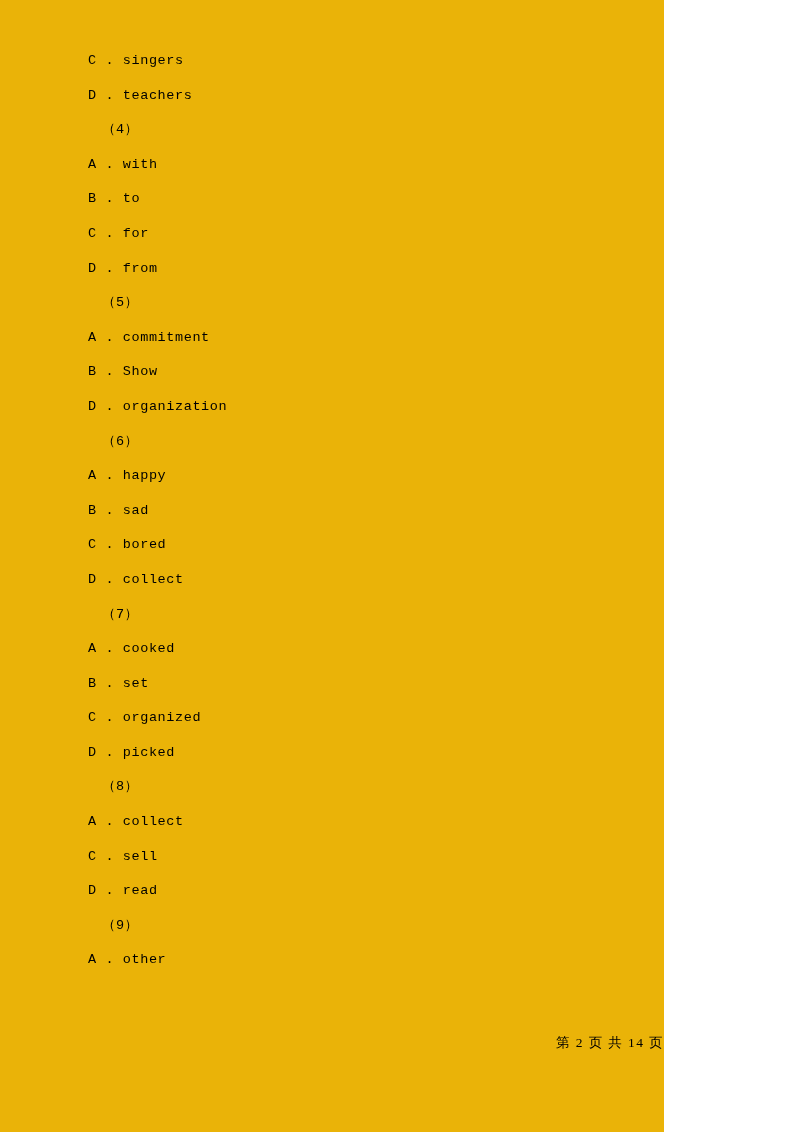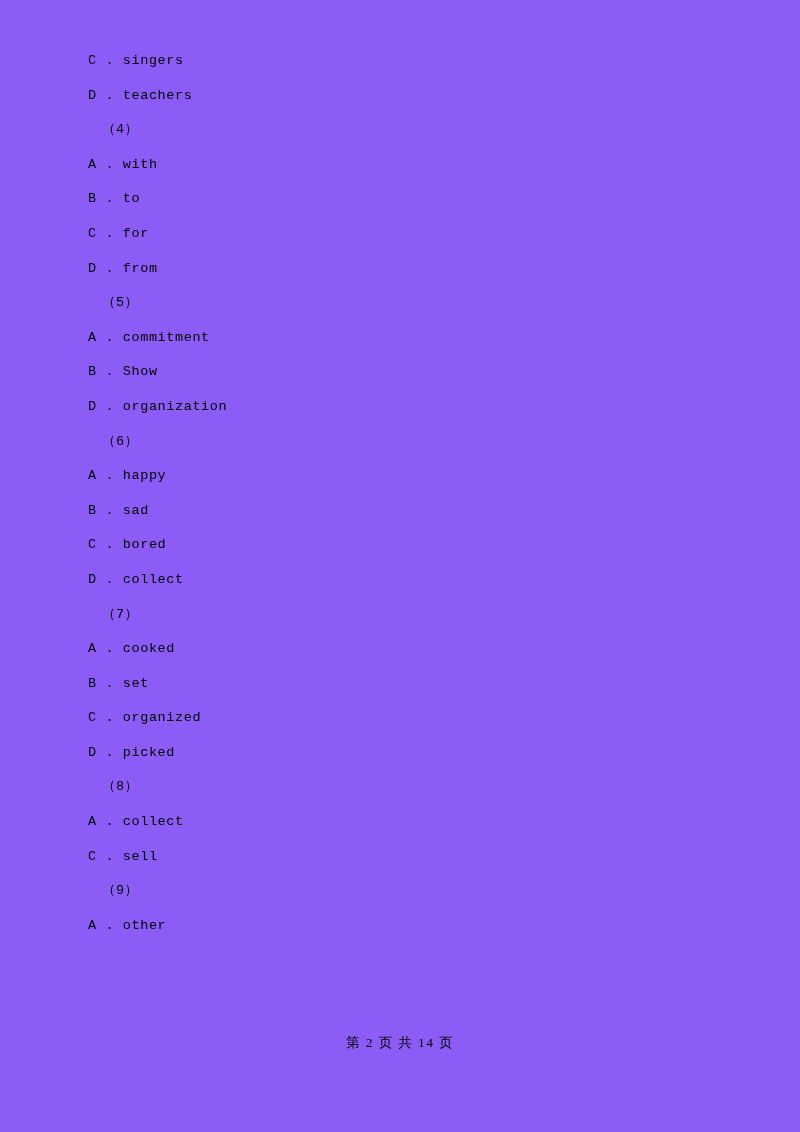--- a/index.html
+++ b/index.html
@@ -2,23 +2,23 @@
 <html><head>
 <meta charset="utf-8">
 <style>
   html, body {
     margin: 0;
     padding: 0;
     background: #ffffff;
   }
   .page {
     position: relative;
-    width: 800px;
+    width: 664px;
     height: 1132px;
-    background: #8b5cf6;
+    background: #eab308;
     font-family: "Liberation Mono", "DejaVu Sans Mono", monospace;
     overflow: hidden;
   }
   .content {
     position: absolute;
     left: 88px;
     top: 44px;
     width: 620px;
   }
   .line {
@@ -30,21 +30,21 @@
   }
   .line.group {
     padding-left: 14px;
     letter-spacing: 0.4px;
   }
   .footer {
     position: absolute;
     left: 0;
     right: 0;
     top: 1034px;
-    text-align: center;
+    text-align: right;
     font-size: 13.5px;
     color: #000000;
     font-family: "Liberation Serif", serif;
     letter-spacing: 1.4px;
     white-space: pre;
   }
 </style>
 </head>
 <body>
 
@@ -67,17 +67,18 @@
       <div class="line">C . bored</div>
       <div class="line">D . collect</div>
       <div class="line group">（7）</div>
       <div class="line">A . cooked</div>
       <div class="line">B . set</div>
       <div class="line">C . organized</div>
       <div class="line">D . picked</div>
       <div class="line group">（8）</div>
       <div class="line">A . collect</div>
       <div class="line">C . sell</div>
+      <div class="line">D . read</div>
       <div class="line group">（9）</div>
       <div class="line">A . other</div>
     </div>
   <div class="footer">第 2 页 共 14 页</div>
 </div>
 
 </body></html>

